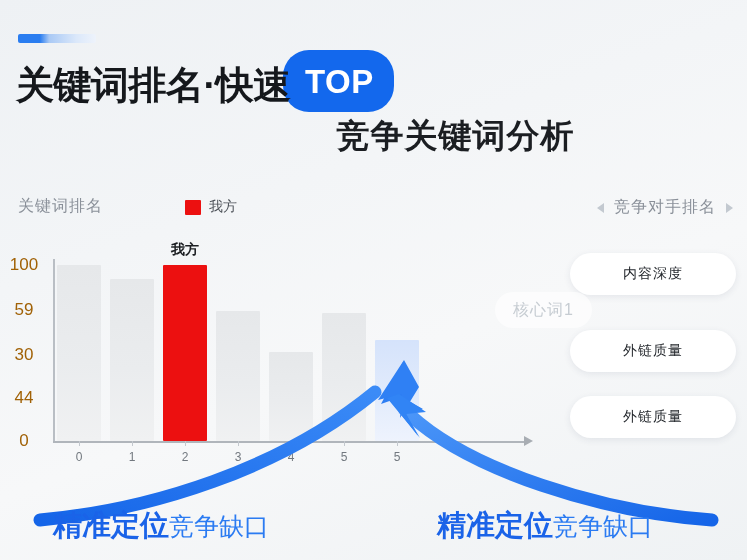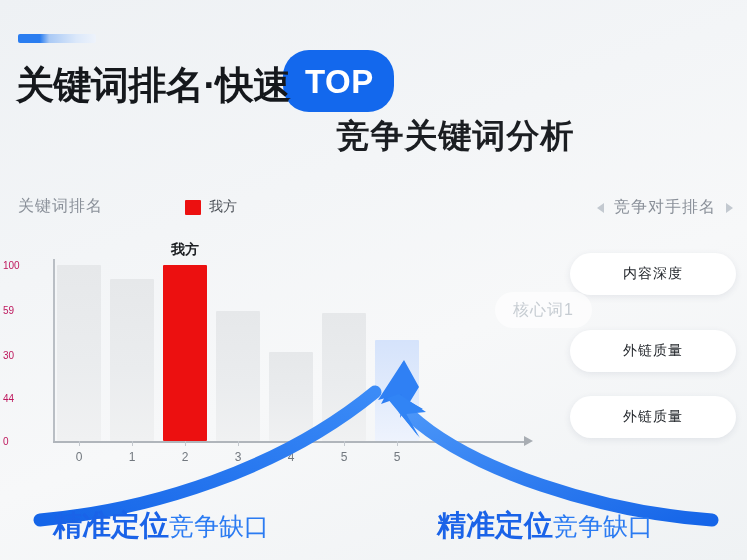--- a/index.html
+++ b/index.html
@@ -147,23 +147,23 @@
     position: absolute;
     left: 0;
     top: 240px;
     width: 560px;
     height: 240px;
   }
   .y-tick {
     position: absolute;
     right: 0;
     width: 42px;
-    text-align: left;
-    font-size: 10px;
-    color: #be185d;
+    text-align: center;
+    font-size: 17px;
+    color: #a16207;
     transform: translateY(-50%);
   }
   #y-axis-labels {
     position: absolute;
     left: 0;
     top: 0;
     width: 45px;
     height: 240px;
   }
   #axis-v {

